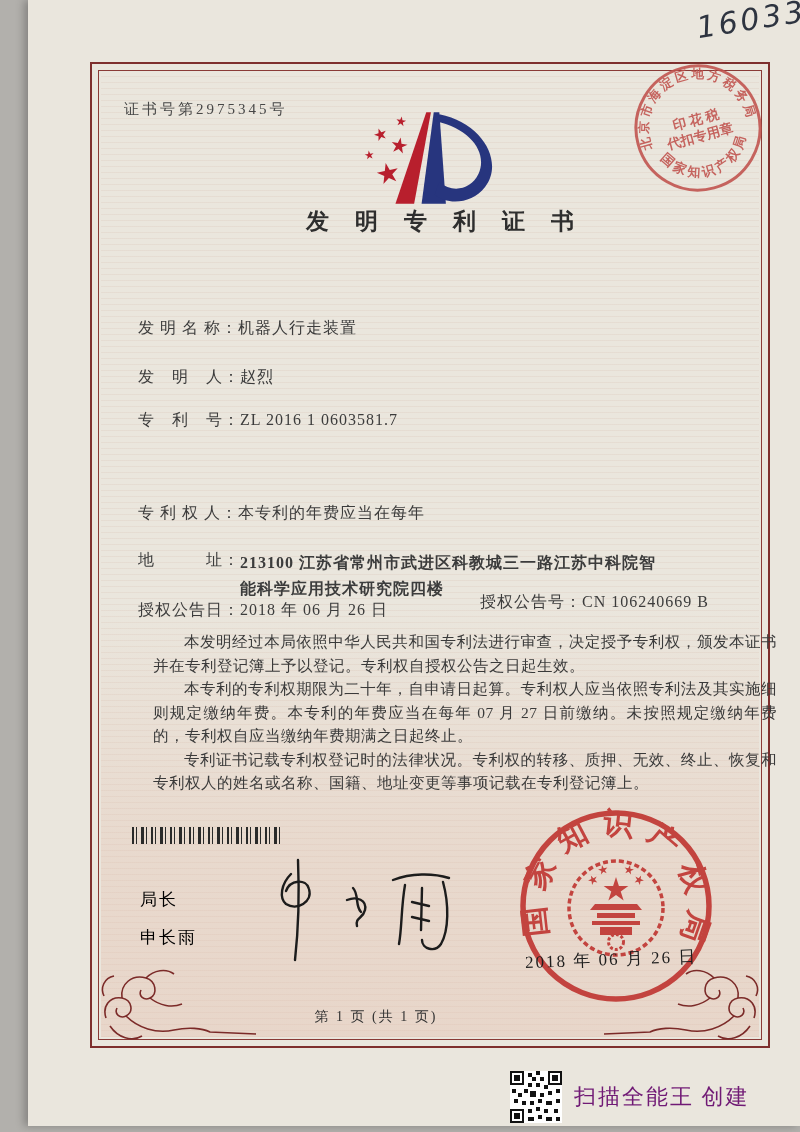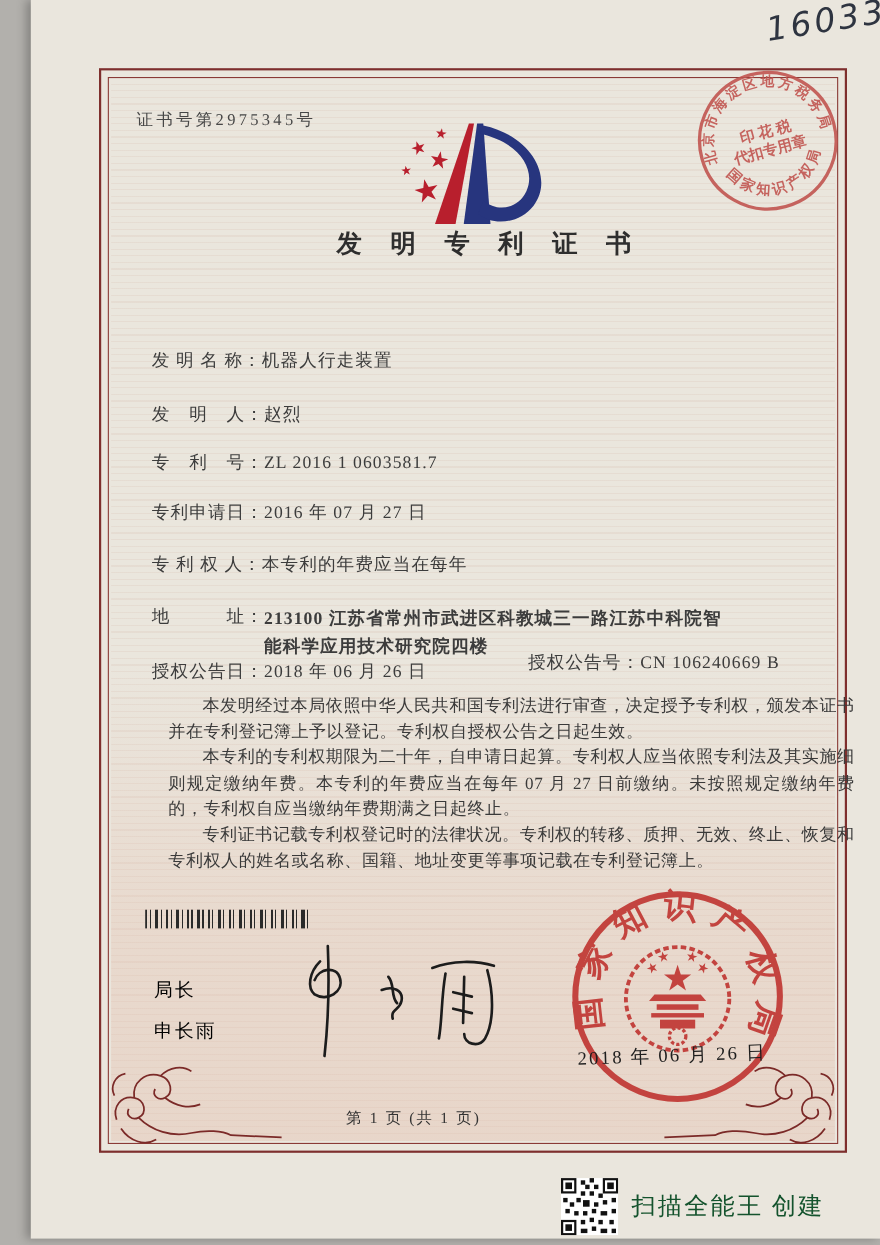--- a/index.html
+++ b/index.html
@@ -80,21 +80,21 @@
     font-size:14px;color:#333;letter-spacing:2px;
   }
   .flourish{position:absolute;top:966px;}
   .flourish.left{left:70px;}
   .flourish.right{left:574px;transform:scaleX(-1);}
   .scan-footer{
     position:absolute;left:482px;top:1070px;height:54px;
     display:flex;align-items:center;gap:12px;
   }
   .scan-footer-text{
-    font-size:22px;color:#14532d;letter-spacing:2px;
+    font-size:22px;color:#701a75;letter-spacing:2px;
     font-family:"Liberation Serif","DejaVu Serif",serif;
   }
 </style>
 </head>
 <body>
 
 <div class="paper">
 
   <div class="handwritten-number">160331</div>
 
@@ -138,23 +138,20 @@
   </svg>
 
   <div class="field-row" style="top:318px">
     <span>发 明 名 称：</span><span>机器人行走装置</span>
   </div>
   <div class="field-row" style="top:367px">
     <span>发　明　人：</span><span>赵烈</span>
   </div>
   <div class="field-row" style="top:410px">
     <span>专　利　号：</span><span>ZL 2016 1 0603581.7</span>
-  </div>
-  <div class="field-row" style="top:456px">
-    <span>专利申请日：</span><span>2016 年 07 月 27 日</span>
   </div>
   <div class="field-row" style="top:503px">
     <span>专 利 权 人：</span><span>本专利的年费应当在每年</span>
   </div>
   <div class="field-row" style="top:550px">
     <span>地　　　址：</span><span class="value-pre">213100 江苏省常州市武进区科教城三一路江苏中科院智
 能科学应用技术研究院四楼</span>
   </div>
   <div class="field-row" style="top:600px">
     <span>授权公告日：</span><span>2018 年 06 月 26 日</span>

